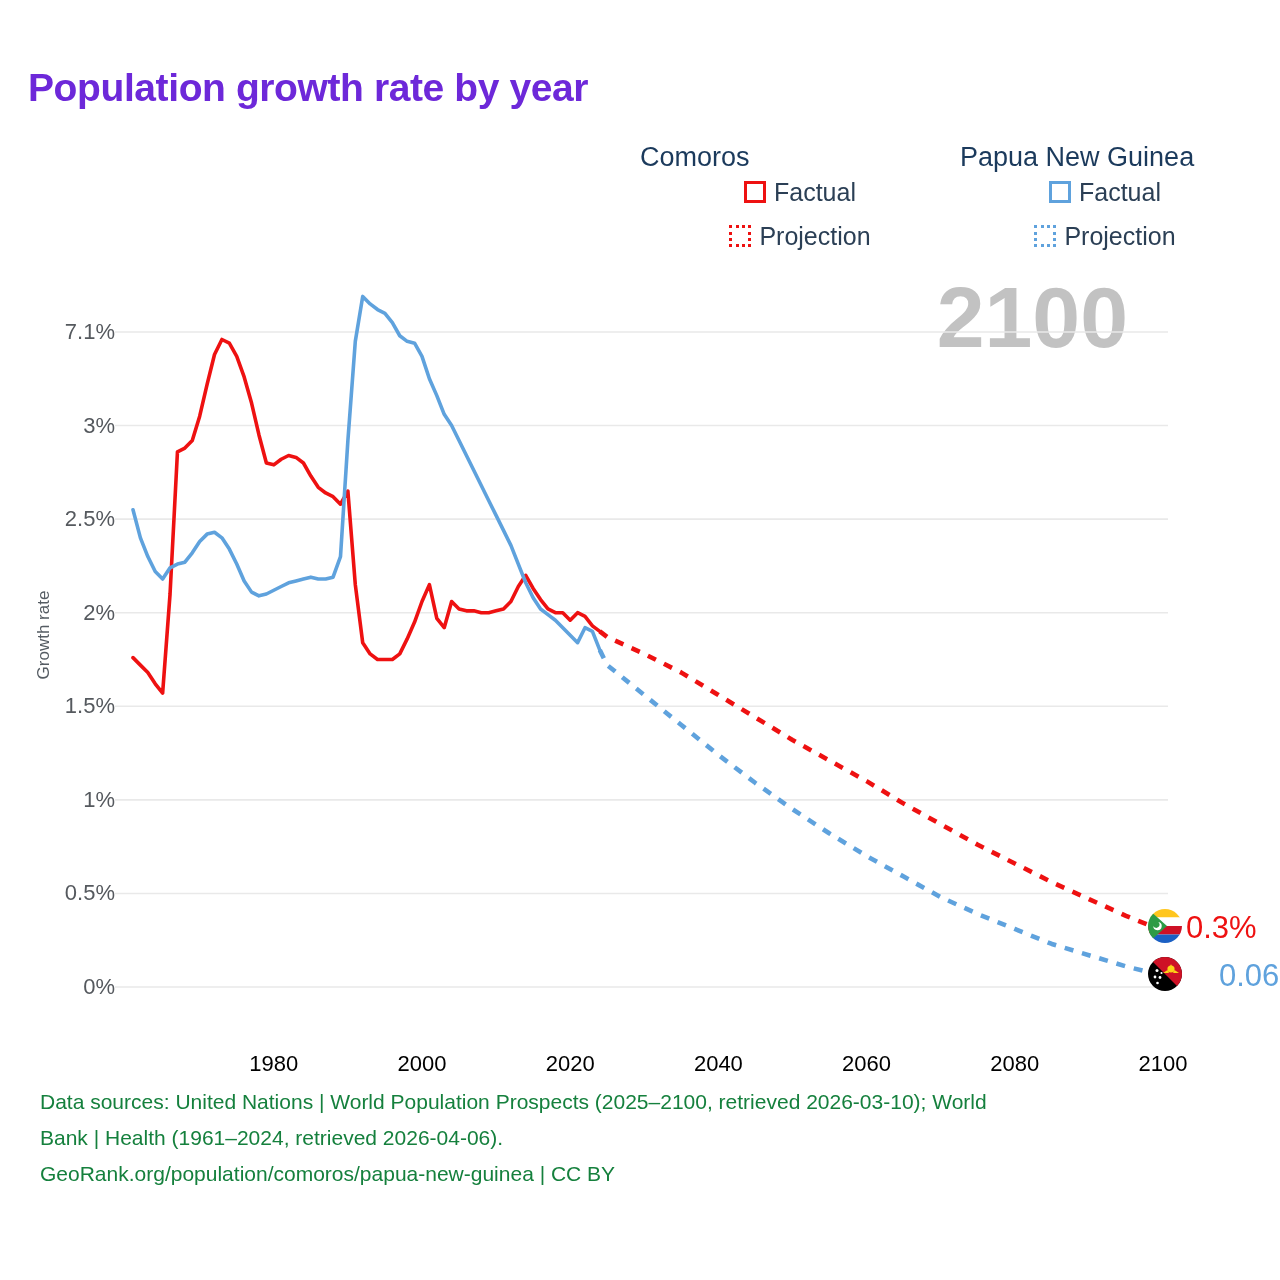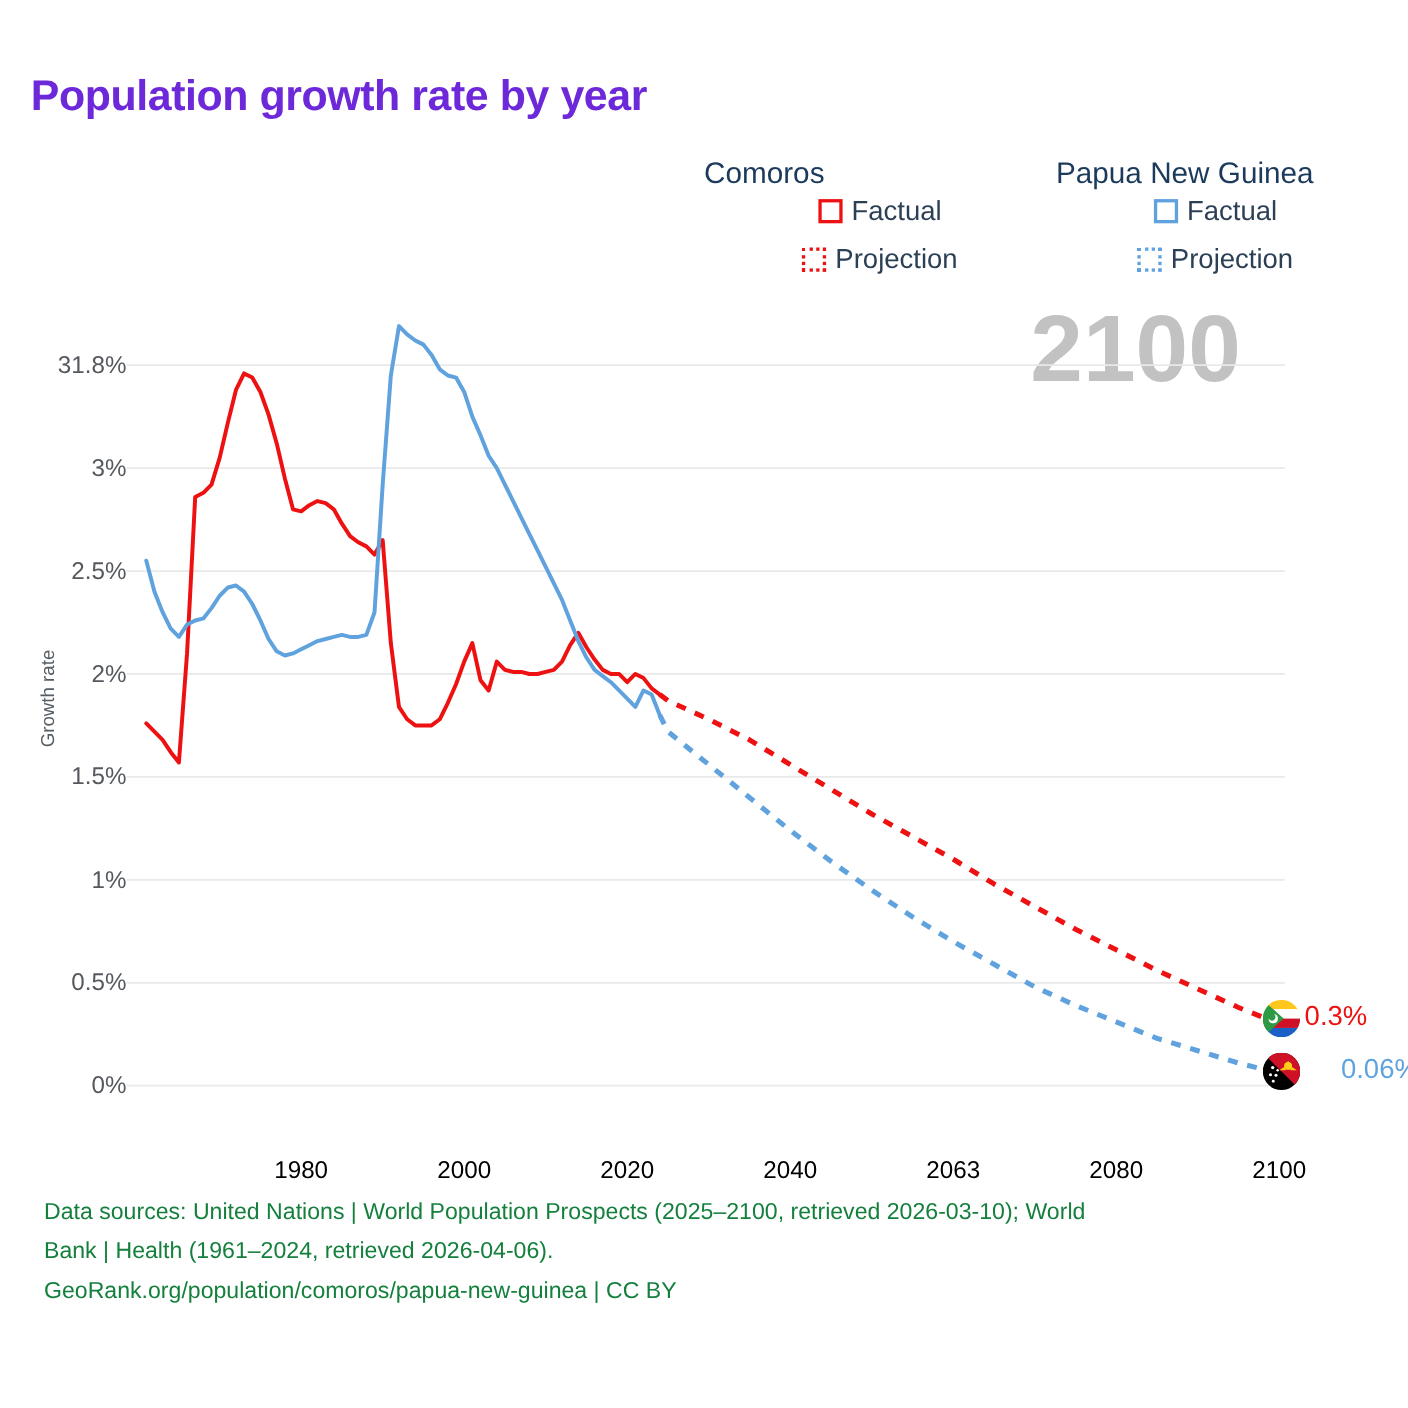--- a/index.html
+++ b/index.html
@@ -105,21 +105,21 @@
     width: 120px;
     text-align: center;
     font-size: 22px;
     color: #000000;
     top: 1051px;
   }
 
   
   .end-label {
     position: absolute;
-    font-size: 25px;
+    font-size: 31px;
     white-space: nowrap;
   }
   .end-label.red  { color: #ee1111; left: 1186px; top: 910px; }
   .end-label.blue { color: #5fa2dd; left: 1186px; top: 958px; margin-left: 33px; }
 
   .flag {
     position: absolute;
     width: 34px; height: 34px;
     border-radius: 50%;
     overflow: hidden;
@@ -198,28 +198,28 @@
     </svg>
     <div id="y-axis-title">Growth rate</div>
     <div id="ytick-layer">
         <div class="ytick-label" style="top: 987px; left: 23px; width: 92px;">0%</div>
         <div class="ytick-label" style="top: 893.429px; left: 23px; width: 92px;">0.5%</div>
         <div class="ytick-label" style="top: 799.857px; left: 23px; width: 92px;">1%</div>
         <div class="ytick-label" style="top: 706.286px; left: 23px; width: 92px;">1.5%</div>
         <div class="ytick-label" style="top: 612.714px; left: 23px; width: 92px;">2%</div>
         <div class="ytick-label" style="top: 519.143px; left: 23px; width: 92px;">2.5%</div>
         <div class="ytick-label" style="top: 425.571px; left: 23px; width: 92px;">3%</div>
-        <div class="ytick-label" style="top: 332px; left: 23px; width: 92px;">31.8%</div>
+        <div class="ytick-label" style="top: 332px; left: 23px; width: 92px;">7.1%</div>
       </div>
     <div id="xtick-layer">
         <div class="xtick-label" style="left: 213.791px;">1980</div>
         <div class="xtick-label" style="left: 361.993px;">2000</div>
         <div class="xtick-label" style="left: 510.194px;">2020</div>
         <div class="xtick-label" style="left: 658.396px;">2040</div>
-        <div class="xtick-label" style="left: 806.597px;">2063</div>
+        <div class="xtick-label" style="left: 806.597px;">2060</div>
         <div class="xtick-label" style="left: 954.799px;">2080</div>
         <div class="xtick-label" style="left: 1103px;">2100</div>
       </div>
   </div>
 
   <div class="flag" id="flag-comoros">
     <svg width="34" height="34" viewBox="0 0 34 34">
       <rect x="0" y="0" width="34" height="8.5" fill="#ffc61e"></rect>
       <rect x="0" y="8.5" width="34" height="8.5" fill="#ffffff"></rect>
       <rect x="0" y="17" width="34" height="8.5" fill="#ce1126"></rect>

